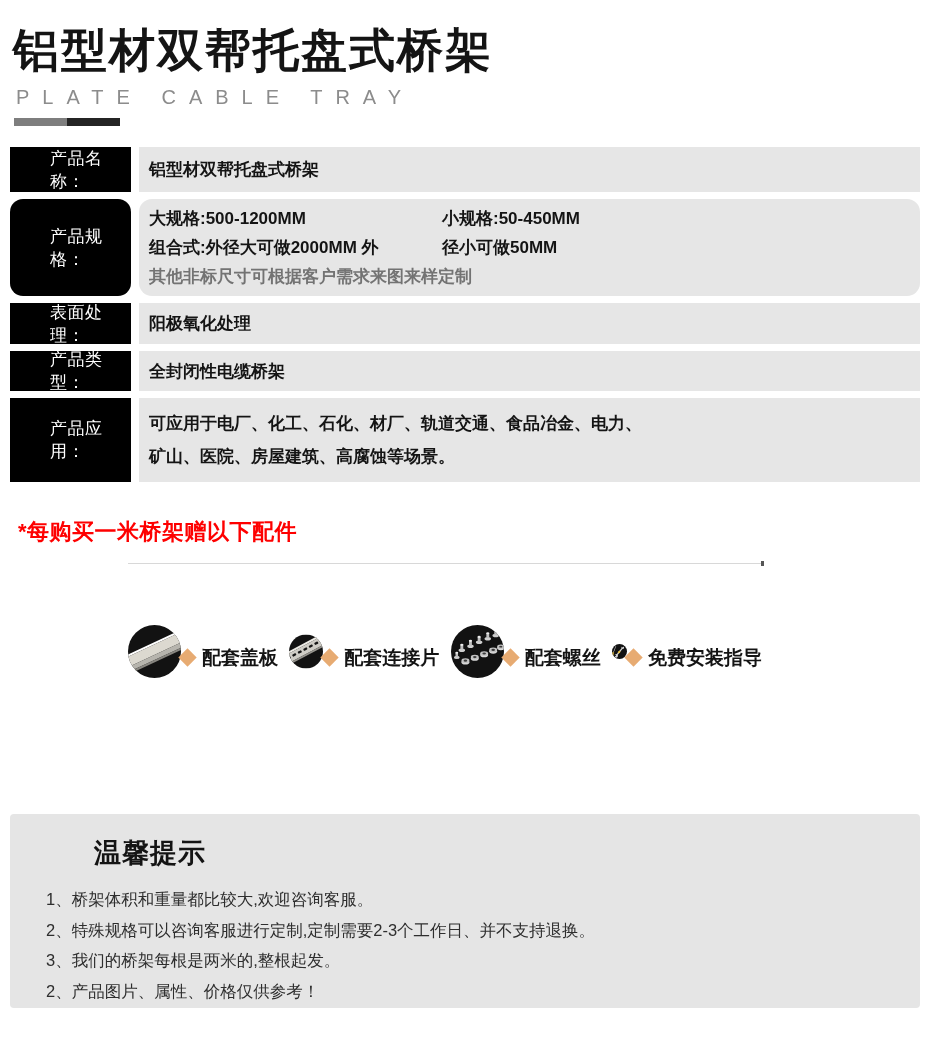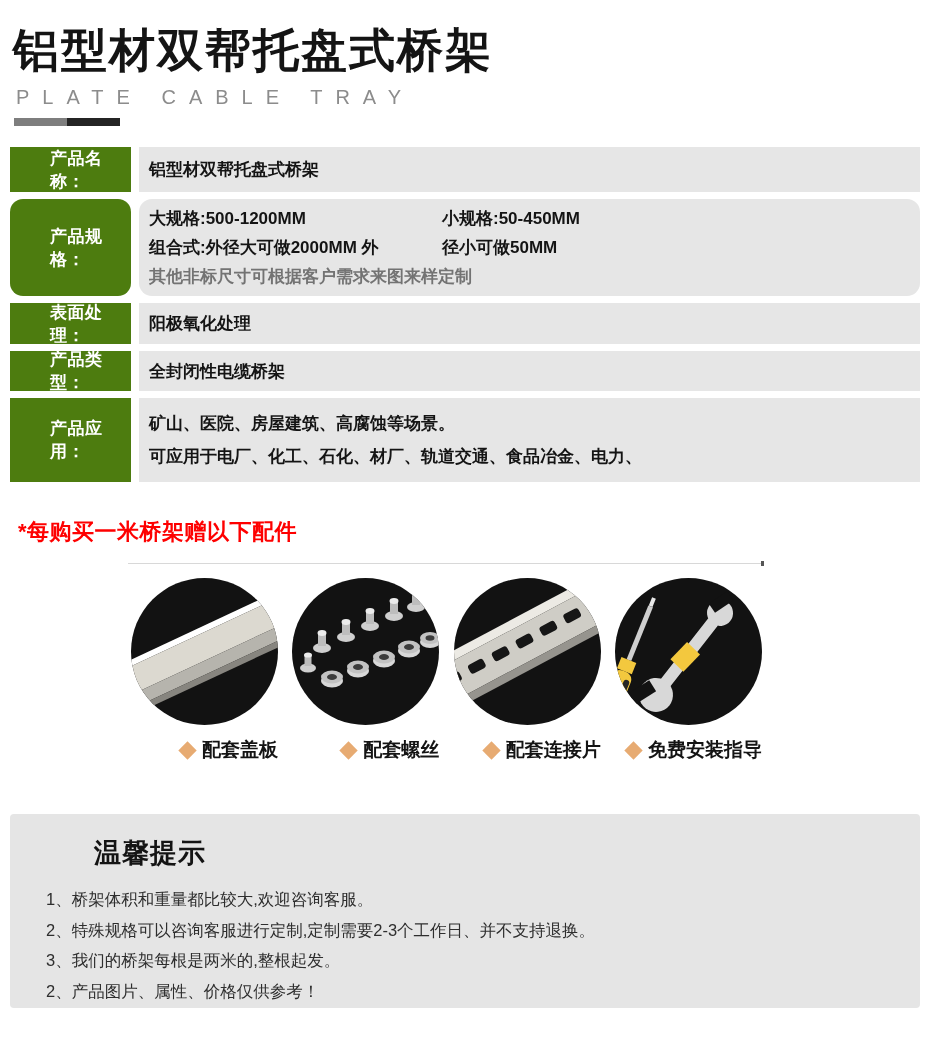--- a/index.html
+++ b/index.html
@@ -39,24 +39,24 @@
   .bar { display: inline-block; width: 53px; height: 8px; }
   .bar-left  { background: #7e7e7e; }
   .bar-right { background: #242424; }
 
   
   .rows { position: absolute; left: 10px; top: 147px; width: 910px; }
   .row { display: flex; margin-bottom: 7px; }
   .row-label {
     flex: 0 0 121px;
     margin-right: 8px;
-    background: #4d7c0f;
+    background: #000000;
     color: #ffffff;
     font-size: 17px;
-    font-weight: 700;
+    font-weight: 400;
     display: flex;
     align-items: center;
     justify-content: center;
     letter-spacing: 0.5px;
     padding-left: 40px;
   }
   .row-value {
     flex: 1;
     background: #e6e6e6;
     color: #141414;
@@ -97,21 +97,21 @@
     padding-top: 14px;
   }
   .accessories::after {
     content: "";
     position: absolute;
     right: -2px; top: -3px;
     width: 3px; height: 5px;
     background: #555;
   }
   .acc-list { display: flex; justify-content: space-between; }
-  .acc-item { width: 150px; display: flex; flex-direction: column; align-items: flex-end; }
+  .acc-item { width: 150px; display: flex; align-items: center; }
   .acc-circle { width: 147px; height: 147px; display: block; }
   .acc-label {
     margin-top: 12px;
     font-size: 19px;
     font-weight: 800;
     color: #141414;
     display: flex;
     align-items: center;
     white-space: nowrap;
   }
@@ -192,22 +192,22 @@
     <div class="row">
       <div class="row-label h-type">产品类型：</div>
       <div class="row-value h-type">
         <div>全封闭性电缆桥架</div>
       </div>
     </div>
 
     <div class="row">
       <div class="row-label h-use">产品应用：</div>
       <div class="row-value h-use">
+        <div class="use-line">可应用于电厂、化工、石化、材厂、轨道交通、食品冶金、电力、</div>
         <div class="use-line">矿山、医院、房屋建筑、高腐蚀等场景。</div>
-        <div class="use-line">可应用于电厂、化工、石化、材厂、轨道交通、食品冶金、电力、</div>
       </div>
     </div>
 
   </div>
 
   <div class="promo">*每购买一米桥架赠以下配件</div>
 
   <div class="accessories">
     <div class="acc-list">
 
@@ -225,98 +225,20 @@
               <rect x="-40" y="56" width="230" height="26" fill="#dcd9d0"></rect>
               <rect x="-40" y="82" width="230" height="13" fill="#b6b4ad"></rect>
               <rect x="-40" y="95" width="230" height="6" fill="#87857f"></rect>
               <rect x="-40" y="78" width="34" height="24" fill="#c9c7c0"></rect>
             </g>
           </g>
         </svg>
         <div class="acc-label">
           <span class="diamond"></span>
           <span>配套盖板</span>
-        </div>
-      </div>
-
-      <div class="acc-item">
-        <svg class="acc-circle" viewBox="0 0 147 147">
-          <defs>
-              <clipPath id="c2">
-                <circle cx="73.5" cy="73.5" r="73.5"></circle>
-              </clipPath>
-            </defs>
-          <g clip-path="url(#c2)">
-            <rect width="147" height="147" fill="#121212"></rect>
-
-            <g fill="#c9c9c9">
-              <g transform="translate(30,70)">
-                  <ellipse rx="9" ry="5" fill="#cfcfcf"></ellipse>
-                  <rect x="-4" y="-15" width="8" height="13" fill="#bdbdbd"></rect>
-                  <ellipse cy="-15" rx="4.5" ry="3" fill="#ececec"></ellipse>
-                </g>
-              <g transform="translate(54,59)">
-                  <ellipse rx="9" ry="5" fill="#cfcfcf"></ellipse>
-                  <rect x="-4" y="-15" width="8" height="13" fill="#bdbdbd"></rect>
-                  <ellipse cy="-15" rx="4.5" ry="3" fill="#ececec"></ellipse>
-                </g>
-              <g transform="translate(78,48)">
-                  <ellipse rx="9" ry="5" fill="#cfcfcf"></ellipse>
-                  <rect x="-4" y="-15" width="8" height="13" fill="#bdbdbd"></rect>
-                  <ellipse cy="-15" rx="4.5" ry="3" fill="#ececec"></ellipse>
-                </g>
-              <g transform="translate(102,38)">
-                  <ellipse rx="9" ry="5" fill="#cfcfcf"></ellipse>
-                  <rect x="-4" y="-15" width="8" height="13" fill="#bdbdbd"></rect>
-                  <ellipse cy="-15" rx="4.5" ry="3" fill="#ececec"></ellipse>
-                </g>
-              <g transform="translate(124,29)">
-                  <ellipse rx="9" ry="5" fill="#cfcfcf"></ellipse>
-                  <rect x="-4" y="-15" width="8" height="13" fill="#bdbdbd"></rect>
-                  <ellipse cy="-15" rx="4.5" ry="3" fill="#ececec"></ellipse>
-                </g>
-              <g transform="translate(16,90)">
-                  <ellipse rx="8" ry="4.5" fill="#cfcfcf"></ellipse>
-                  <rect x="-3.5" y="-13" width="7" height="11" fill="#bdbdbd"></rect>
-                  <ellipse cy="-13" rx="4" ry="2.6" fill="#ececec"></ellipse>
-                </g>
-            </g>
-
-            <g>
-              <g transform="translate(40,103)">
-                  <ellipse rx="11" ry="6.5" fill="#d8d8d8"></ellipse>
-                  <ellipse cy="-4" rx="11" ry="6.5" fill="#c2c2c2"></ellipse>
-                  <ellipse cy="-4" rx="5" ry="3" fill="#3c3c3c"></ellipse>
-                </g>
-              <g transform="translate(66,93)">
-                  <ellipse rx="11" ry="6.5" fill="#d8d8d8"></ellipse>
-                  <ellipse cy="-4" rx="11" ry="6.5" fill="#c2c2c2"></ellipse>
-                  <ellipse cy="-4" rx="5" ry="3" fill="#3c3c3c"></ellipse>
-                </g>
-              <g transform="translate(92,83)">
-                  <ellipse rx="11" ry="6.5" fill="#d8d8d8"></ellipse>
-                  <ellipse cy="-4" rx="11" ry="6.5" fill="#c2c2c2"></ellipse>
-                  <ellipse cy="-4" rx="5" ry="3" fill="#3c3c3c"></ellipse>
-                </g>
-              <g transform="translate(117,73)">
-                  <ellipse rx="11" ry="6.5" fill="#d8d8d8"></ellipse>
-                  <ellipse cy="-4" rx="11" ry="6.5" fill="#c2c2c2"></ellipse>
-                  <ellipse cy="-4" rx="5" ry="3" fill="#3c3c3c"></ellipse>
-                </g>
-              <g transform="translate(138,64)">
-                  <ellipse rx="10" ry="6" fill="#d8d8d8"></ellipse>
-                  <ellipse cy="-4" rx="10" ry="6" fill="#c2c2c2"></ellipse>
-                  <ellipse cy="-4" rx="4.5" ry="2.7" fill="#3c3c3c"></ellipse>
-                </g>
-            </g>
-          </g>
-        </svg>
-        <div class="acc-label">
-          <span class="diamond"></span>
-          <span>配套螺丝</span>
         </div>
       </div>
 
       <div class="acc-item">
         <svg class="acc-circle" viewBox="0 0 147 147">
           <defs>
               <clipPath id="c3">
                 <circle cx="73.5" cy="73.5" r="73.5"></circle>
               </clipPath>
             </defs>
@@ -339,20 +261,98 @@
         </svg>
         <div class="acc-label">
           <span class="diamond"></span>
           <span>配套连接片</span>
         </div>
       </div>
 
       <div class="acc-item">
         <svg class="acc-circle" viewBox="0 0 147 147">
           <defs>
+              <clipPath id="c2">
+                <circle cx="73.5" cy="73.5" r="73.5"></circle>
+              </clipPath>
+            </defs>
+          <g clip-path="url(#c2)">
+            <rect width="147" height="147" fill="#121212"></rect>
+
+            <g fill="#c9c9c9">
+              <g transform="translate(30,70)">
+                  <ellipse rx="9" ry="5" fill="#cfcfcf"></ellipse>
+                  <rect x="-4" y="-15" width="8" height="13" fill="#bdbdbd"></rect>
+                  <ellipse cy="-15" rx="4.5" ry="3" fill="#ececec"></ellipse>
+                </g>
+              <g transform="translate(54,59)">
+                  <ellipse rx="9" ry="5" fill="#cfcfcf"></ellipse>
+                  <rect x="-4" y="-15" width="8" height="13" fill="#bdbdbd"></rect>
+                  <ellipse cy="-15" rx="4.5" ry="3" fill="#ececec"></ellipse>
+                </g>
+              <g transform="translate(78,48)">
+                  <ellipse rx="9" ry="5" fill="#cfcfcf"></ellipse>
+                  <rect x="-4" y="-15" width="8" height="13" fill="#bdbdbd"></rect>
+                  <ellipse cy="-15" rx="4.5" ry="3" fill="#ececec"></ellipse>
+                </g>
+              <g transform="translate(102,38)">
+                  <ellipse rx="9" ry="5" fill="#cfcfcf"></ellipse>
+                  <rect x="-4" y="-15" width="8" height="13" fill="#bdbdbd"></rect>
+                  <ellipse cy="-15" rx="4.5" ry="3" fill="#ececec"></ellipse>
+                </g>
+              <g transform="translate(124,29)">
+                  <ellipse rx="9" ry="5" fill="#cfcfcf"></ellipse>
+                  <rect x="-4" y="-15" width="8" height="13" fill="#bdbdbd"></rect>
+                  <ellipse cy="-15" rx="4.5" ry="3" fill="#ececec"></ellipse>
+                </g>
+              <g transform="translate(16,90)">
+                  <ellipse rx="8" ry="4.5" fill="#cfcfcf"></ellipse>
+                  <rect x="-3.5" y="-13" width="7" height="11" fill="#bdbdbd"></rect>
+                  <ellipse cy="-13" rx="4" ry="2.6" fill="#ececec"></ellipse>
+                </g>
+            </g>
+
+            <g>
+              <g transform="translate(40,103)">
+                  <ellipse rx="11" ry="6.5" fill="#d8d8d8"></ellipse>
+                  <ellipse cy="-4" rx="11" ry="6.5" fill="#c2c2c2"></ellipse>
+                  <ellipse cy="-4" rx="5" ry="3" fill="#3c3c3c"></ellipse>
+                </g>
+              <g transform="translate(66,93)">
+                  <ellipse rx="11" ry="6.5" fill="#d8d8d8"></ellipse>
+                  <ellipse cy="-4" rx="11" ry="6.5" fill="#c2c2c2"></ellipse>
+                  <ellipse cy="-4" rx="5" ry="3" fill="#3c3c3c"></ellipse>
+                </g>
+              <g transform="translate(92,83)">
+                  <ellipse rx="11" ry="6.5" fill="#d8d8d8"></ellipse>
+                  <ellipse cy="-4" rx="11" ry="6.5" fill="#c2c2c2"></ellipse>
+                  <ellipse cy="-4" rx="5" ry="3" fill="#3c3c3c"></ellipse>
+                </g>
+              <g transform="translate(117,73)">
+                  <ellipse rx="11" ry="6.5" fill="#d8d8d8"></ellipse>
+                  <ellipse cy="-4" rx="11" ry="6.5" fill="#c2c2c2"></ellipse>
+                  <ellipse cy="-4" rx="5" ry="3" fill="#3c3c3c"></ellipse>
+                </g>
+              <g transform="translate(138,64)">
+                  <ellipse rx="10" ry="6" fill="#d8d8d8"></ellipse>
+                  <ellipse cy="-4" rx="10" ry="6" fill="#c2c2c2"></ellipse>
+                  <ellipse cy="-4" rx="4.5" ry="2.7" fill="#3c3c3c"></ellipse>
+                </g>
+            </g>
+          </g>
+        </svg>
+        <div class="acc-label">
+          <span class="diamond"></span>
+          <span>配套螺丝</span>
+        </div>
+      </div>
+
+      <div class="acc-item">
+        <svg class="acc-circle" viewBox="0 0 147 147">
+          <defs>
               <clipPath id="c4">
                 <circle cx="73.5" cy="73.5" r="73.5"></circle>
               </clipPath>
             </defs>
           <g clip-path="url(#c4)">
             <rect width="147" height="147" fill="#121212"></rect>
 
             <g transform="translate(73,76) rotate(-52)">
               <rect x="-46" y="-6" width="92" height="12" rx="6" fill="#d8d8d8"></rect>
               <circle cx="-52" cy="0" r="17" fill="#d8d8d8"></circle>

